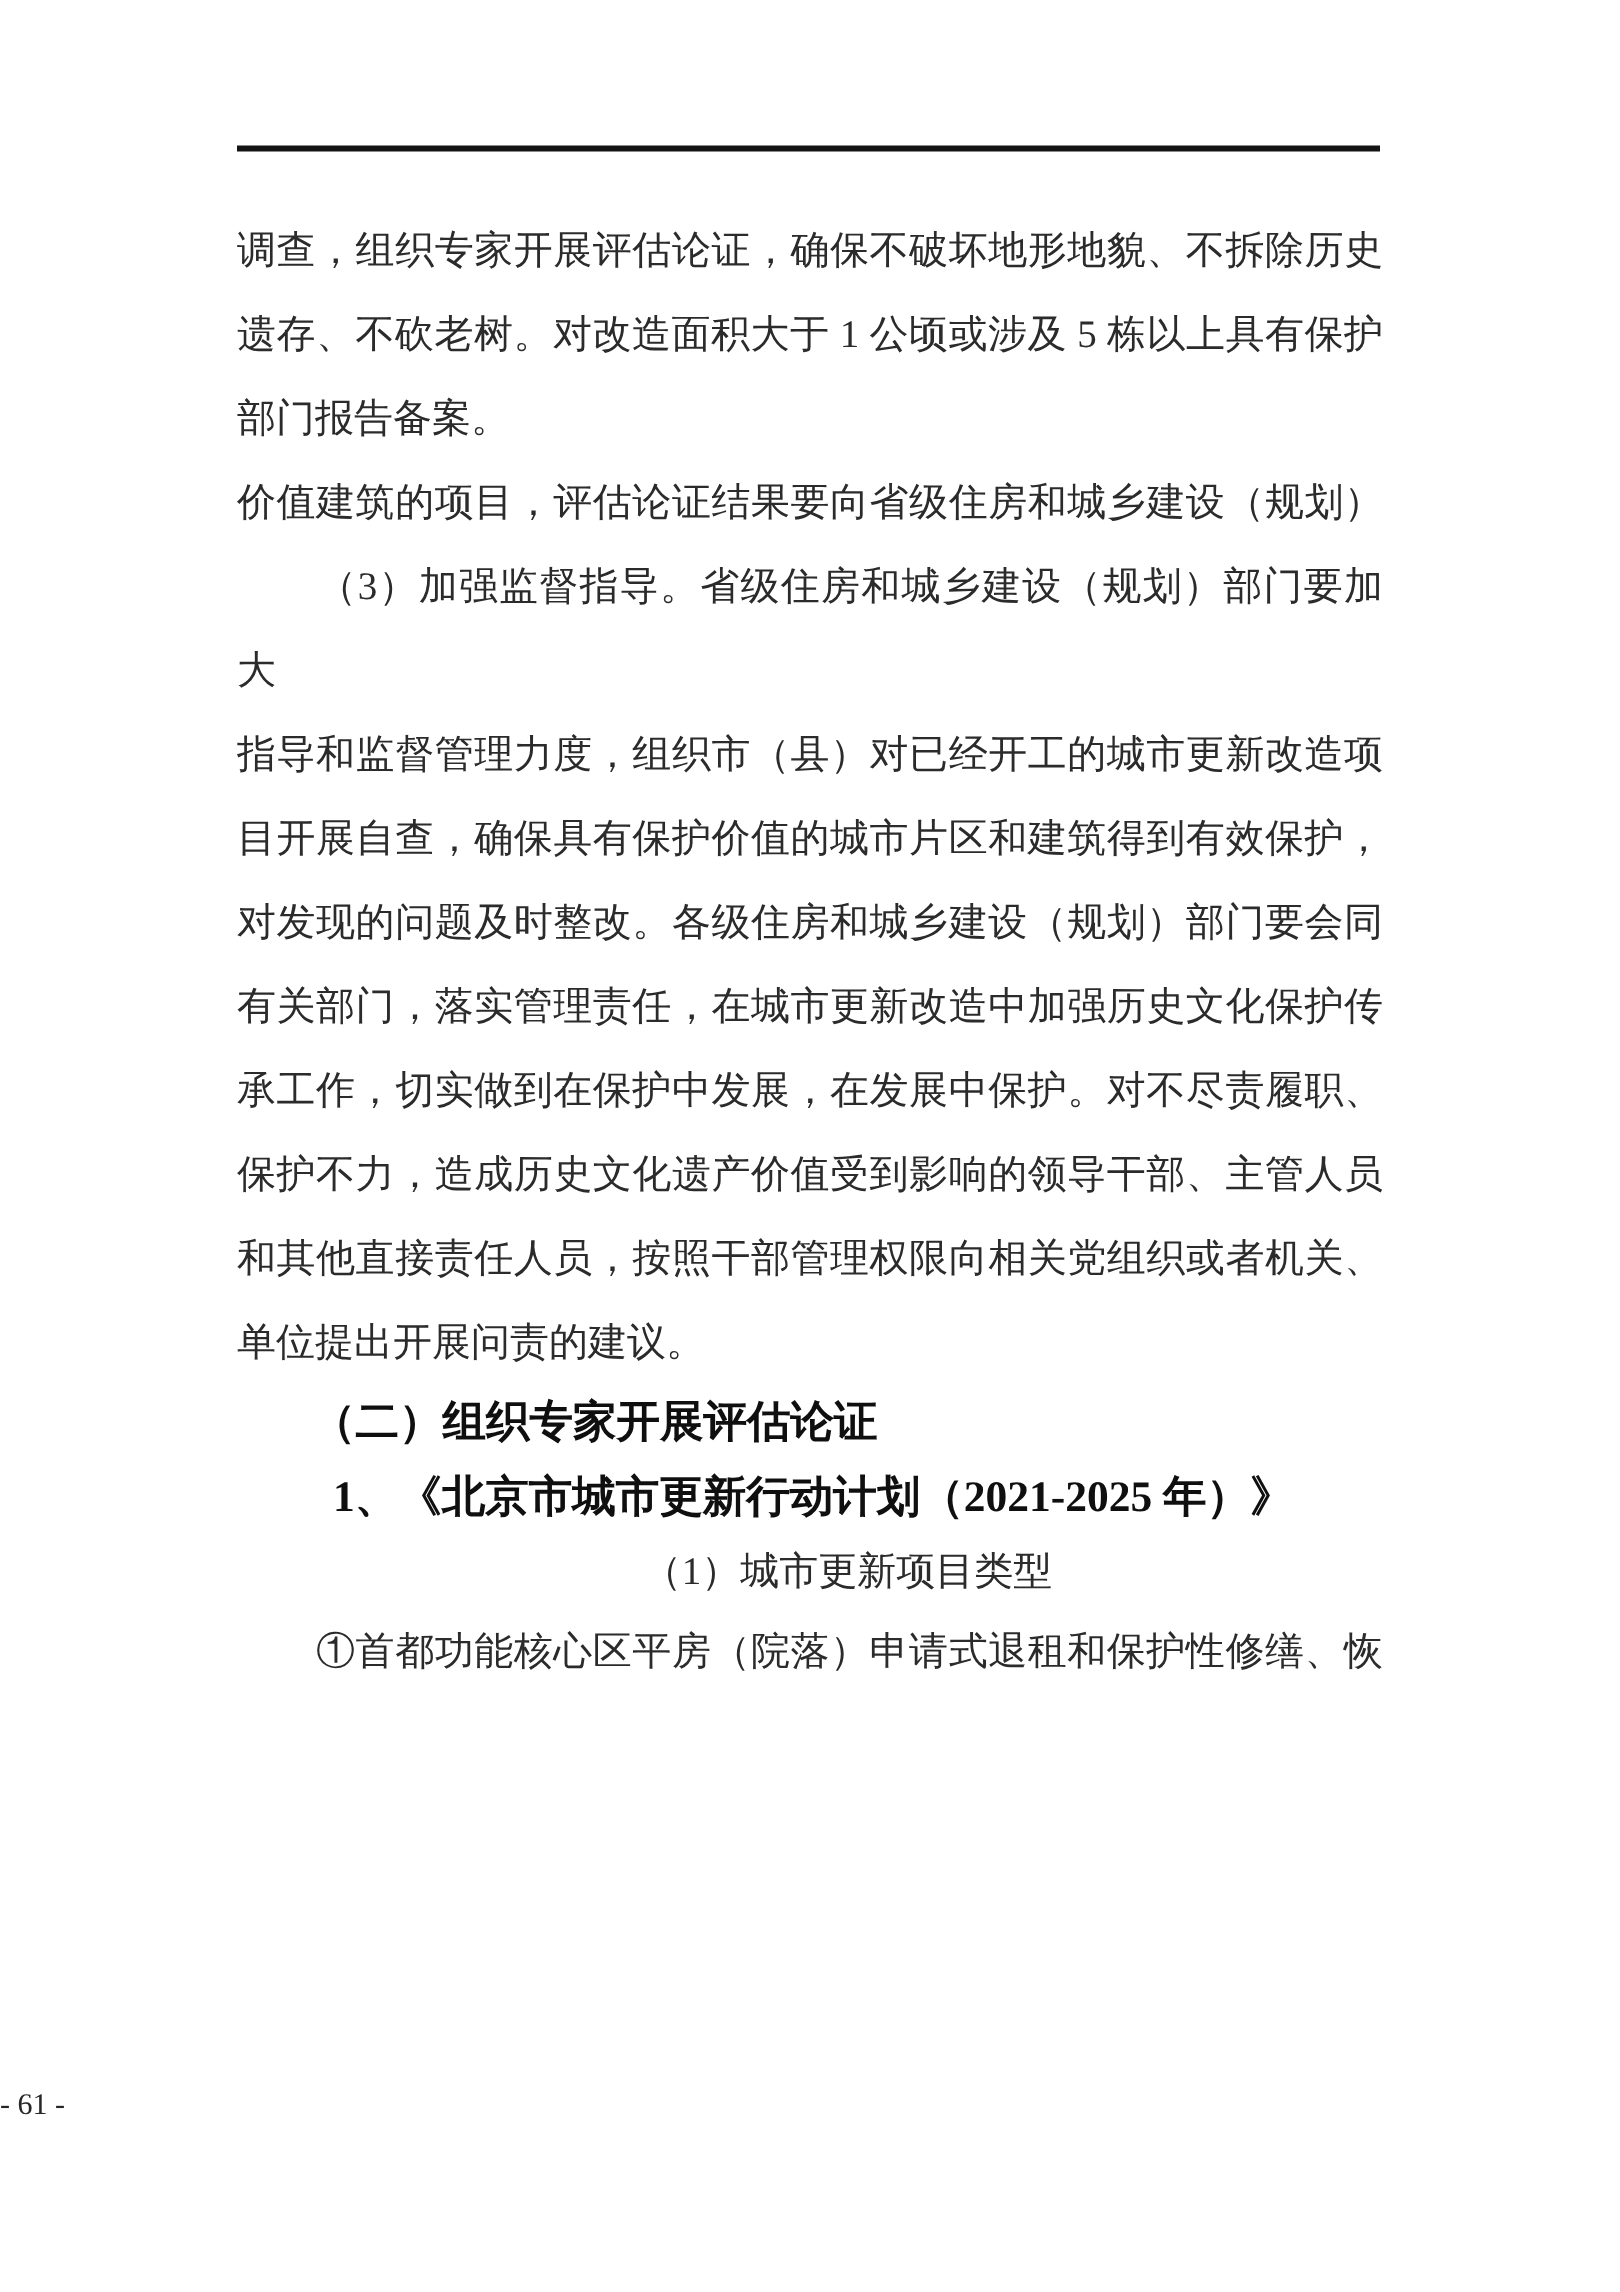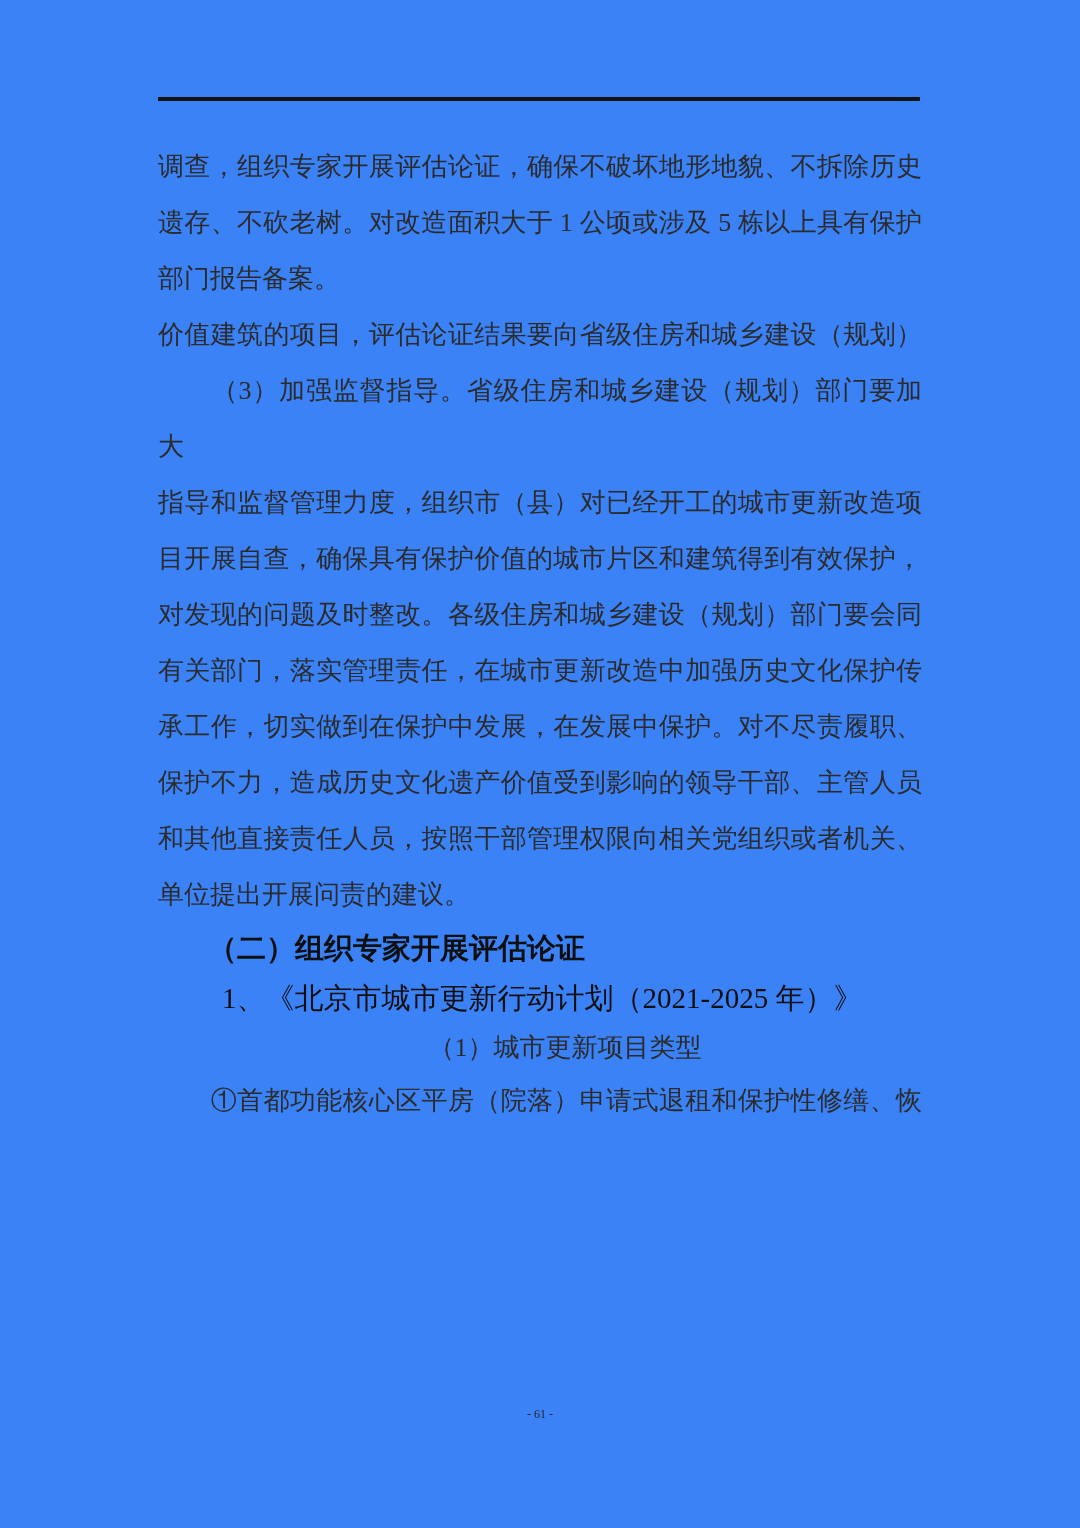--- a/index.html
+++ b/index.html
@@ -5,21 +5,21 @@
   html, body {
     margin: 0;
     padding: 0;
     background: #e8e8e8;
   }
   .page {
     position: relative;
     width: 1080px;
     height: 1528px;
     margin: 0 auto;
-    background: #3b82f6;
+    background: #ffffff;
     overflow: hidden;
     font-family: "Liberation Serif", "DejaVu Serif", serif;
   }
   .header-rule {
     position: absolute;
     left: 158px;
     top: 97px;
     width: 762px;
     height: 4px;
     background: #141414;
@@ -44,41 +44,39 @@
     text-align-last: justify;
   }
   .para.heading1 {
     font-weight: bold;
     color: #0f0f0f;
     font-size: 29px;
     line-height: 50px;
     padding-left: 50px;
   }
   .para.heading2 {
-    font-weight: normal;
+    font-weight: bold;
     color: #0f0f0f;
     font-size: 29px;
     line-height: 50px;
     padding-left: 64px;
   }
   .para.subheading {
     font-size: 26px;
     line-height: 50px;
     padding-left: 50px;
     text-align: center;
   }
   .page-footer {
     position: absolute;
     left: 0;
     top: 1392px;
     width: 100%;
-    text-align: center;
-    font-size: 12px;
+    font-size: 20px;
     color: #262626;
-    margin-top: 15px;
   }
 </style>
 </head>
 <body>
 
 <div class="page">
   <div class="header-rule"></div>
   <div class="doc-body">
       <div class="para body">
         <div class="line justify">调查，组织专家开展评估论证，确保不破坏地形地貌、不拆除历史</div>

